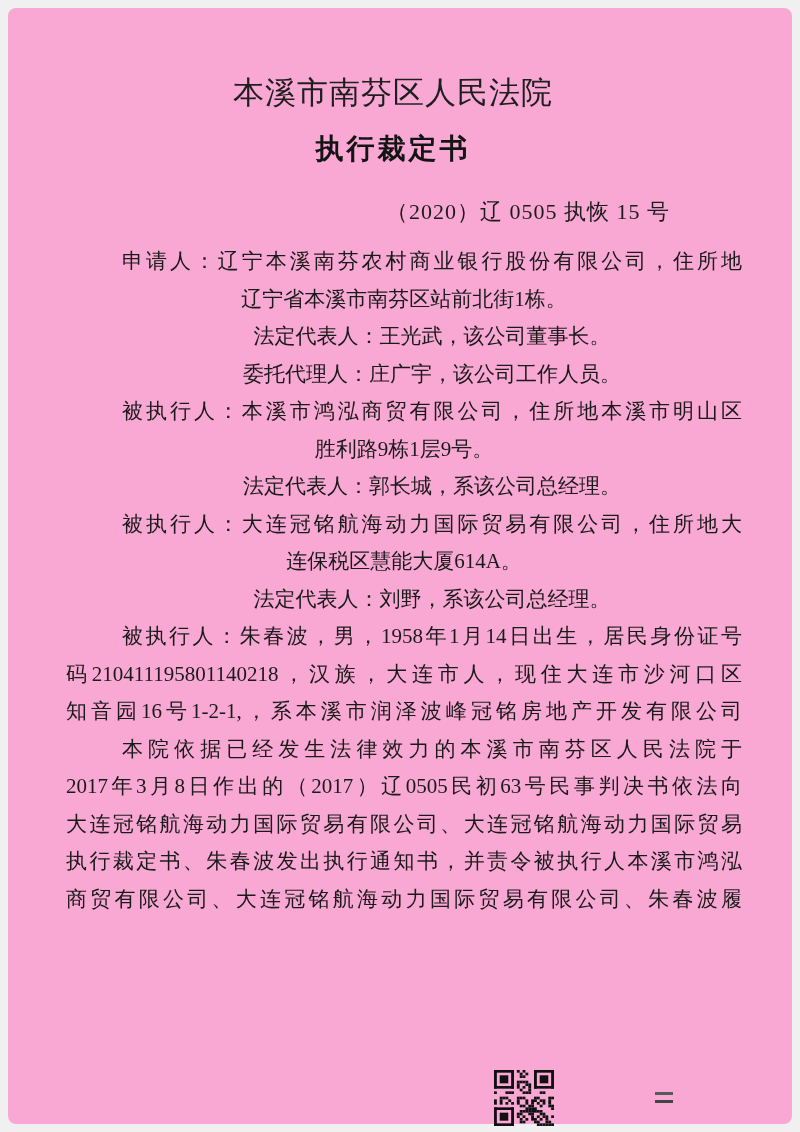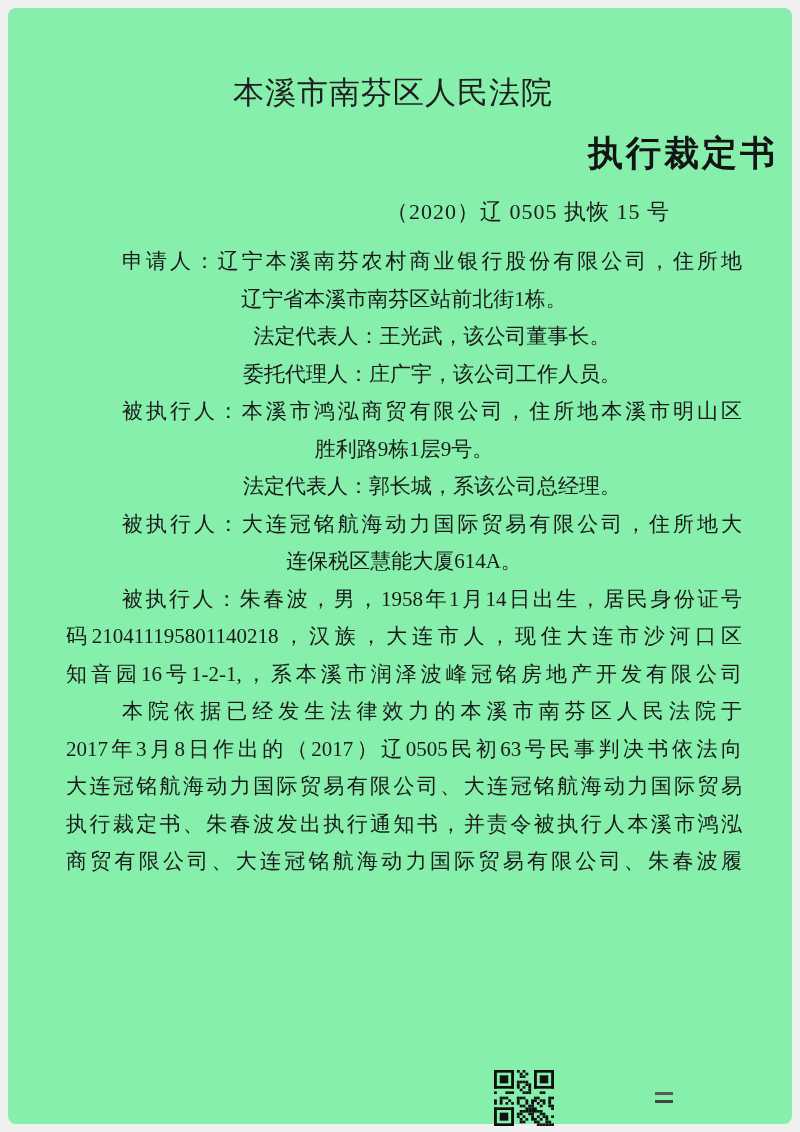--- a/index.html
+++ b/index.html
@@ -8,39 +8,39 @@
     width: 800px;
     height: 1132px;
     background: #f0f0f0;
     font-family: "Liberation Serif", "DejaVu Serif", serif;
     overflow: hidden;
   }
   .page {
     position: absolute;
     left: 8px; top: 8px;
     width: 784px; height: 1116px;
-    background: #86efac;
+    background: #f9a8d4;
     border-radius: 8px;
   }
   .court-name {
     position: absolute;
     top: 64px; left: 0;
     width: 770px;
     text-align: center;
     font-size: 31px;
     letter-spacing: 1px;
     color: #1e1e1e;
     font-weight: 400;
   }
   .doc-title {
     position: absolute;
     top: 122px; left: 0;
     width: 770px;
-    text-align: right;
-    font-size: 35px;
+    text-align: center;
+    font-size: 28px;
     font-weight: 700;
     letter-spacing: 3px;
     color: #141414;
   }
   .case-number {
     position: absolute;
     top: 189px; right: 122px;
     font-size: 22px;
     color: #1c1c1c;
     letter-spacing: 1px;
@@ -93,20 +93,21 @@
   <div class="body-text">
     <div class="line ind fill">申请人：辽宁本溪南芬农村商业银行股份有限公司，住所地</div>
     <div class="line">辽宁省本溪市南芬区站前北街1栋。</div>
     <div class="line ind">法定代表人：王光武，该公司董事长。</div>
     <div class="line ind">委托代理人：庄广宇，该公司工作人员。</div>
     <div class="line ind fill">被执行人：本溪市鸿泓商贸有限公司，住所地本溪市明山区</div>
     <div class="line">胜利路9栋1层9号。</div>
     <div class="line ind">法定代表人：郭长城，系该公司总经理。</div>
     <div class="line ind fill">被执行人：大连冠铭航海动力国际贸易有限公司，住所地大</div>
     <div class="line">连保税区慧能大厦614A。</div>
+    <div class="line ind">法定代表人：刘野，系该公司总经理。</div>
     <div class="line ind fill">被执行人：朱春波，男，1958年1月14日出生，居民身份证号</div>
     <div class="line fill">码210411195801140218，汉族，大连市人，现住大连市沙河口区</div>
     <div class="line fill">知音园16号1-2-1,，系本溪市润泽波峰冠铭房地产开发有限公司</div>
     <div class="line ind fill gap">本院依据已经发生法律效力的本溪市南芬区人民法院于</div>
     <div class="line fill">2017年3月8日作出的（2017）辽0505民初63号民事判决书依法向</div>
     <div class="line fill">大连冠铭航海动力国际贸易有限公司、大连冠铭航海动力国际贸易</div>
     <div class="line fill">执行裁定书、朱春波发出执行通知书，并责令被执行人本溪市鸿泓</div>
     <div class="line fill">商贸有限公司、大连冠铭航海动力国际贸易有限公司、朱春波履</div>
   </div>
 

